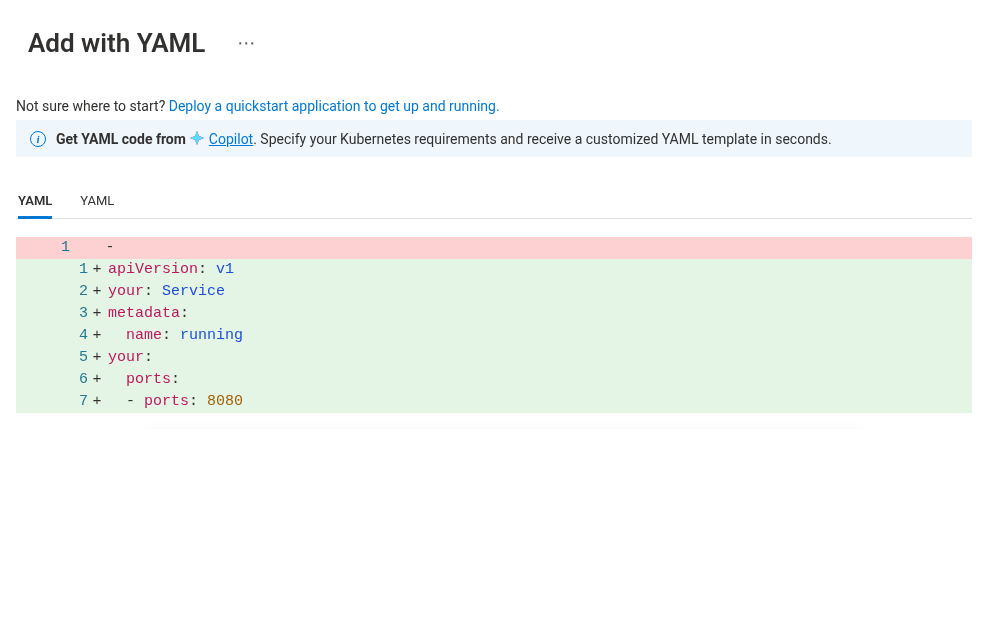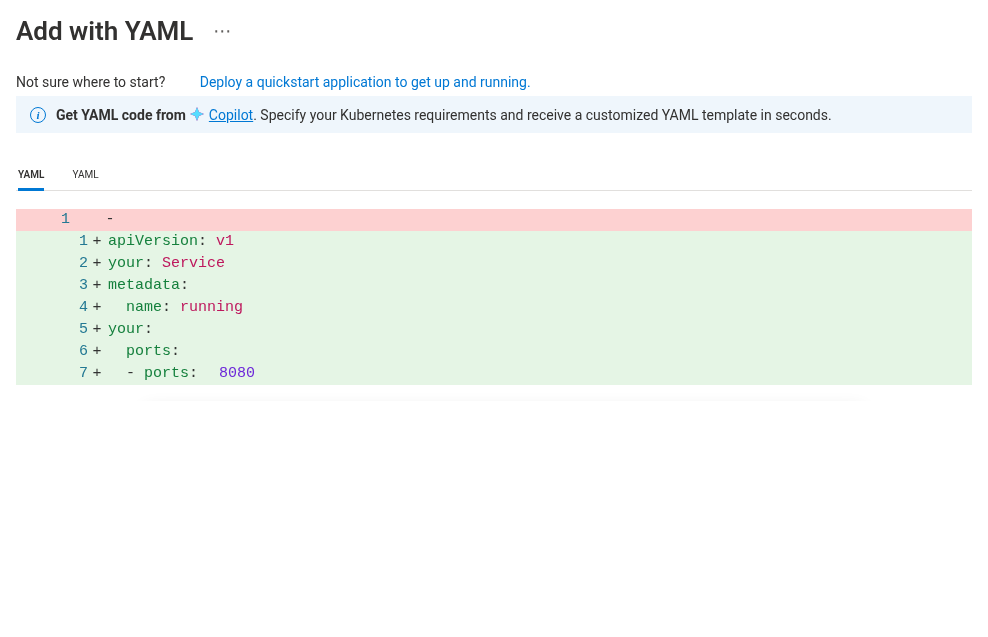--- a/index.html
+++ b/index.html
@@ -14,34 +14,34 @@
   }
   .header-row {
     display: flex;
     align-items: center;
     gap: 16px;
     margin-bottom: 28px;
   }
   .page-title {
     font-size: 26px;
     font-weight: 600;
-    margin: 0;
+    margin: 12px;
   }
   .dots-btn {
     font-size: 18px;
     color: #605e5c;
     cursor: pointer;
     line-height: 1;
     padding: 4px;
   }
   .help-line {
     margin-bottom: 6px;
     font-size: 14px;
   }
-  .help-line a { color: #0078d4; text-decoration: none; margin-left: 31px; }
+  .help-line a { color: #0078d4; text-decoration: none; }
   .info-banner {
     background: #eff6fc;
     padding: 10px 14px;
     display: flex;
     align-items: center;
     gap: 10px;
     font-size: 14px;
     margin-bottom: 28px;
   }
   .info-icon {
@@ -70,21 +70,21 @@
   }
   .tabs {
     display: flex;
     gap: 28px;
     border-bottom: 1px solid #e1dfdd;
     padding: 0 2px;
   }
   .tab {
     padding: 8px 0 10px;
     cursor: pointer;
-    font-size: 10px;
+    font-size: 13px;
     color: #323130;
     position: relative;
   }
   .tab.active {
     font-weight: 600;
   }
   .tab.active::after {
     content: "";
     position: absolute;
     left: 0; right: 0; bottom: -1px;
@@ -117,23 +117,23 @@
   .new-gutter {
     display: inline-block;
     width: 90px;
     text-align: right;
     color: #237893;
     padding-right: 0;
   }
   .new-gutter .num { display:inline-block; min-width:12px; }
   .new-gutter .plus { display:inline-block; width:18px; text-align:center; color:#333; }
   .code { padding-left: 2px; }
-  .tk-key { color: #15803d; }
-  .tk-val { color: #be185d; text-align: center; }
-  .tk-num { color: #6d28d9; margin-left: 12px; }
+  .tk-key { color: #be185d; }
+  .tk-val { color: #1d4ed8; text-align: center; }
+  .tk-num { color: #a16207; }
   .tk-punc { color: #333; }
 
   .copilot-panel {
     position: absolute;
     left: 128px;
     top: 194px;
     width: 720px;
     background: #fff;
     border: 1px solid #d2d0ce;
     border-radius: 6px;

